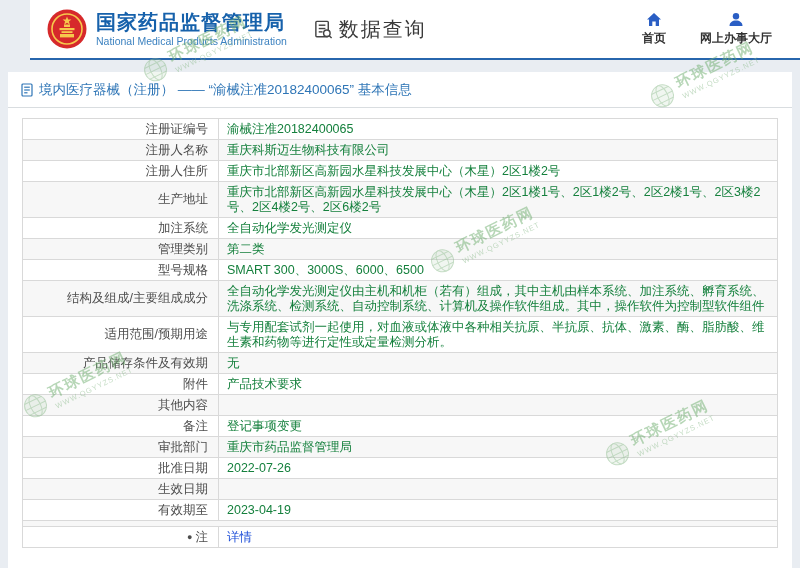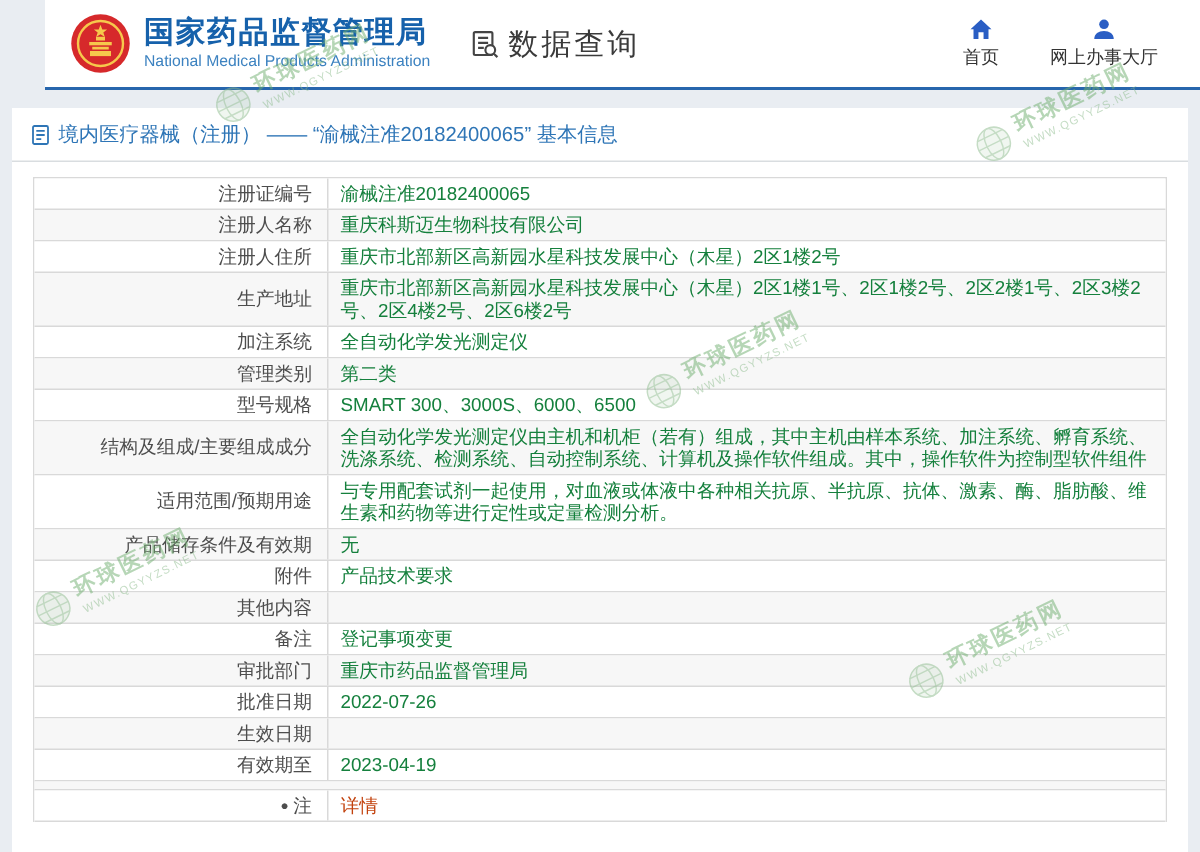--- a/index.html
+++ b/index.html
@@ -26,21 +26,21 @@
   .brand { margin-left: 9px; }
   .brand-title {
     font-size: 20px; font-weight: bold; color: #1661ab; letter-spacing: 1px;
     line-height: 22px; white-space: nowrap;
   }
   .brand-sub { font-size: 10.5px; color: #3c82c0; margin-top: 2px; white-space: nowrap; }
   .section-entry { display: flex; align-items: center; margin-left: 26px; cursor: pointer; }
   .section-entry .q-icon { width: 21px; height: 21px; margin-right: 5px; }
   .section-label { font-size: 20px; color: #3a3a3a; letter-spacing: 2px; }
   .header-nav { margin-left: auto; margin-right: 28px; display: flex; gap: 34px; }
-  .nav-item { display: flex; flex-direction: column; align-items: center; cursor: pointer; }
+  .nav-item { display: flex; flex-direction: column; align-items: center; cursor: pointer; font-weight: bold; }
   .nav-item svg { width: 16px; height: 15px; }
   .nav-label { font-size: 12px; color: #333; margin-top: 3px; white-space: nowrap; }
 
   
   .content {
     position: absolute; left: 8px; right: 8px; top: 72px; bottom: 0;
     background: #ffffff; z-index: 5;
   }
   .breadcrumb {
     display: flex; align-items: center; gap: 6px;
@@ -68,21 +68,21 @@
     border-right: 1px solid #d9d9d9;
     padding: 2.5px 10px 2.5px 4px;
     display: flex; align-items: center; justify-content: flex-end;
     text-align: right; color: #4d4d4d;
   }
   .row-value {
     flex: 1; padding: 2.5px 10px 2.5px 8px;
     display: flex; align-items: center;
     color: #15803d;
   }
-  .row-value.link-value { color: #c2410c; cursor: pointer; }
+  .row-value.link-value { color: #1d4ed8; cursor: pointer; }
   .note-dot { font-size: 9px; color: #4d4d4d; margin-right: 3px; line-height: 9px; }
 
   
   .wm {
     position: absolute; display: flex; align-items: center; gap: 5px;
     transform: rotate(-26deg); opacity: 0.5; pointer-events: none; z-index: 40;
   }
   .wm-globe { width: 26px; height: 26px; flex: 0 0 auto; }
   .wm-text { display: flex; flex-direction: column; }
   .wm-line1 { font-size: 15px; font-weight: bold; color: #6fae6f; letter-spacing: 2px; white-space: nowrap; }

